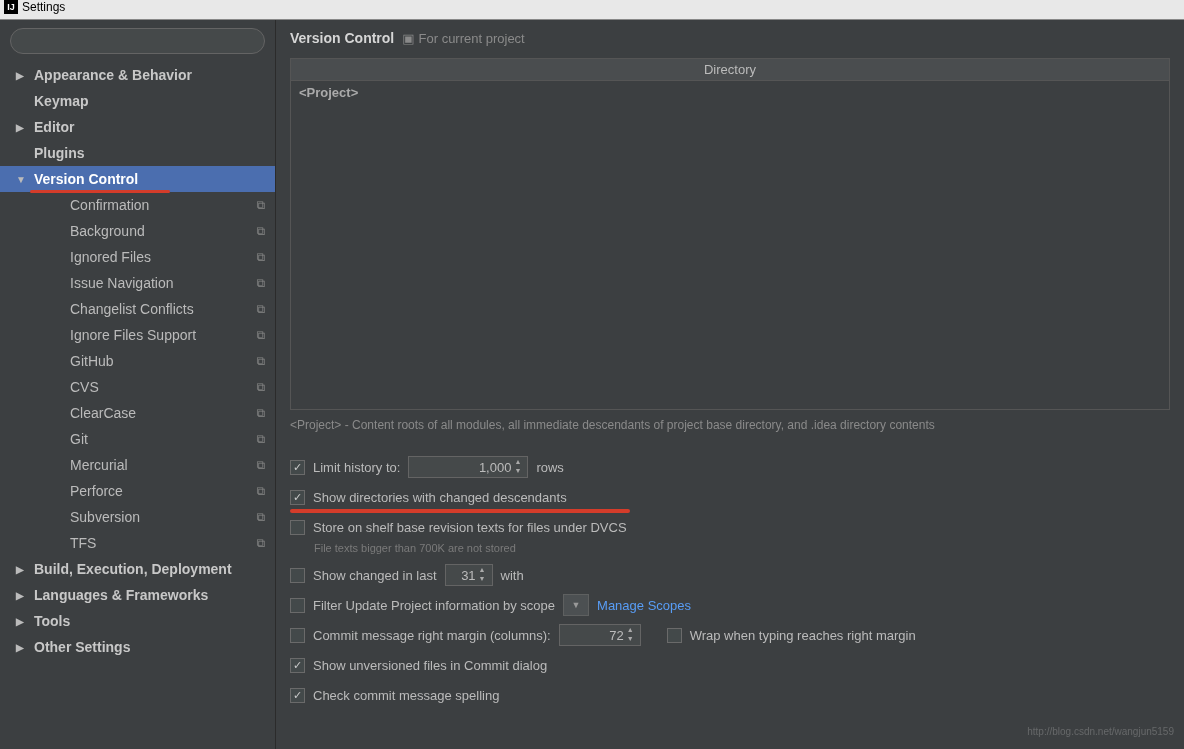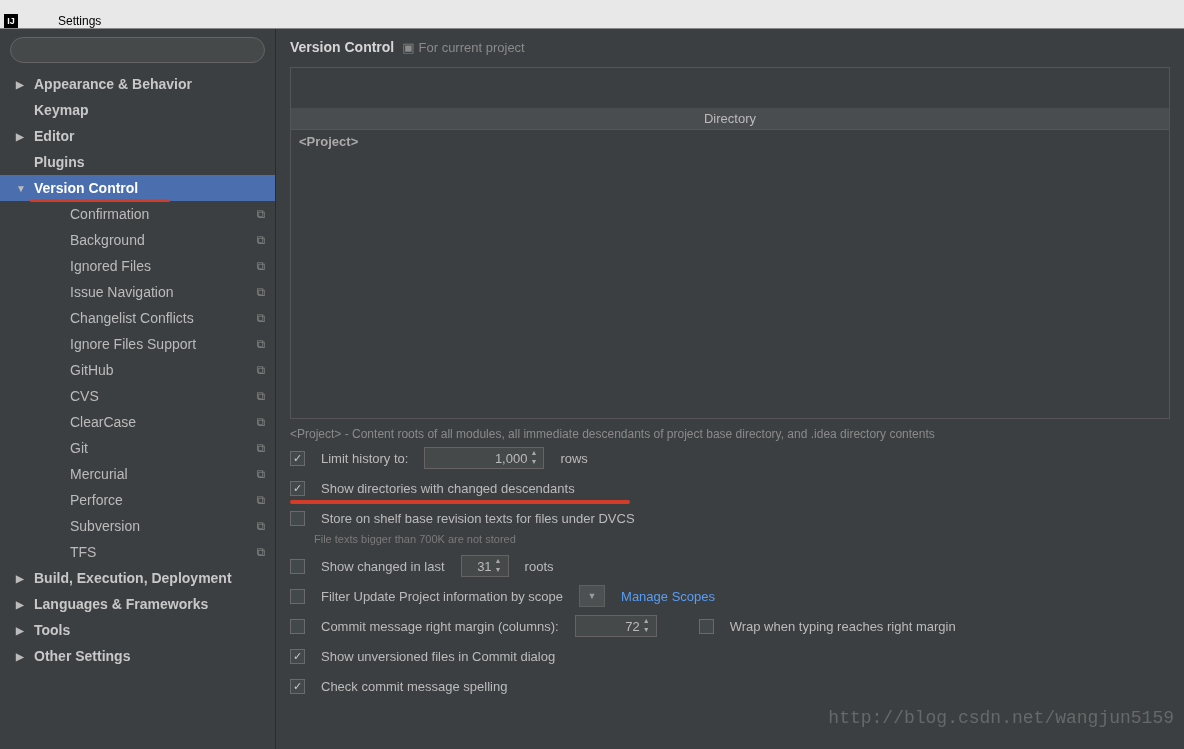--- a/index.html
+++ b/index.html
@@ -7,27 +7,26 @@
   font-family: "Segoe UI", Arial, sans-serif;
   background: #3c3f41;
   color: #bbbbbb;
   width: 1184px;
   height: 749px;
   overflow: hidden;
 }
 .titlebar {
   background: #e8e8e8;
   color: #000;
-  height: 29px;
+  height: 20px;
   display: flex;
-  align-items: flex-end;
+  align-items: flex-start;
   padding: 0 4px;
   font-size: 12px;
   border-bottom: 1px solid #888;
-  gap: 36px;
 }
 .titlebar-icon {
   width: 14px; height: 14px;
   background: #000;
   color: #fff;
   display: inline-flex;
   align-items: center;
   justify-content: center;
   font-size: 9px;
   font-weight: bold;
@@ -119,37 +118,36 @@
   background: #3c3f41;
   height: 352px;
 }
 .panel-header {
   background: #4a4d4f;
   border-bottom: 1px solid #555;
   text-align: center;
   font-size: 13px;
   padding: 3px 0;
   color: #bbb;
-  margin-top: 40px;
 }
 .panel-body {
   padding: 4px 8px;
   font-size: 13px;
   color: #aaa;
   font-weight: bold;
 }
 .desc {
-  margin: 8px 0 2px 0;
+  margin: 8px 0 20px 0;
   font-size: 12px;
   color: #8a8a8a;
 }
 .opt-row {
   display: flex;
   align-items: center;
-  gap: 16px;
+  gap: 8px;
   min-height: 30px;
   font-size: 13px;
   color: #bbb;
   flex-wrap: wrap;
   position: relative;
 }
 .checkbox {
   width: 15px; height: 15px;
   border: 1px solid #6a6a6a;
   background: #43494a;
@@ -195,24 +193,24 @@
 }
 .red-scribble {
   position: absolute;
   height: 4px;
   background: #d43c2a;
   border-radius: 3px;
 }
 .watermark {
   position: absolute;
   right: 10px;
-  bottom: 21px;
-  font-size: 18px;
+  bottom: 12px;
+  font-size: 10px;
   color: rgba(180,180,180,0.35);
-  font-family: Liberation Mono, monospace;
+  font-family: Liberation Sans, sans-serif;
 }
 </style>
 </head>
 <body>
 
 <div class="titlebar">
   <span class="titlebar-icon">IJ</span>
   <span>Settings</span>
 </div>
 
@@ -379,21 +377,21 @@
     <div class="opt-row">
       <span class="checkbox"></span>
       <span>Show changed in last</span>
       <span class="num-wrap">
         <input class="num-input" style="width: 48px;" value="31">
         <span class="spinner">
             <span>▲</span>
             <span>▼</span>
           </span>
       </span>
-      <span>roots</span>
+      <span>with</span>
     </div>
 
     <div class="opt-row">
       <span class="checkbox"></span>
       <span>Filter Update Project information by scope</span>
       <span class="scope-btn">▼</span>
       <span class="link">Manage Scopes</span>
     </div>
 
     <div class="opt-row">

